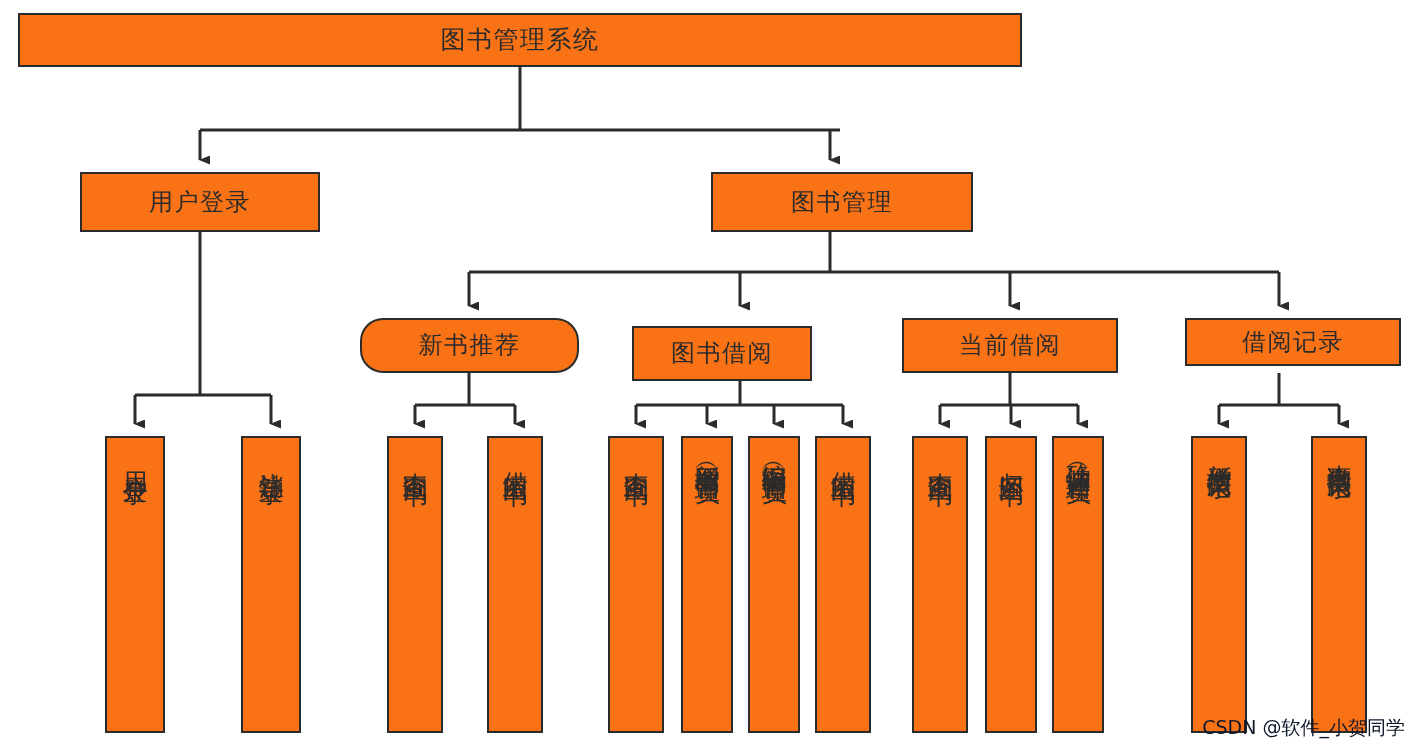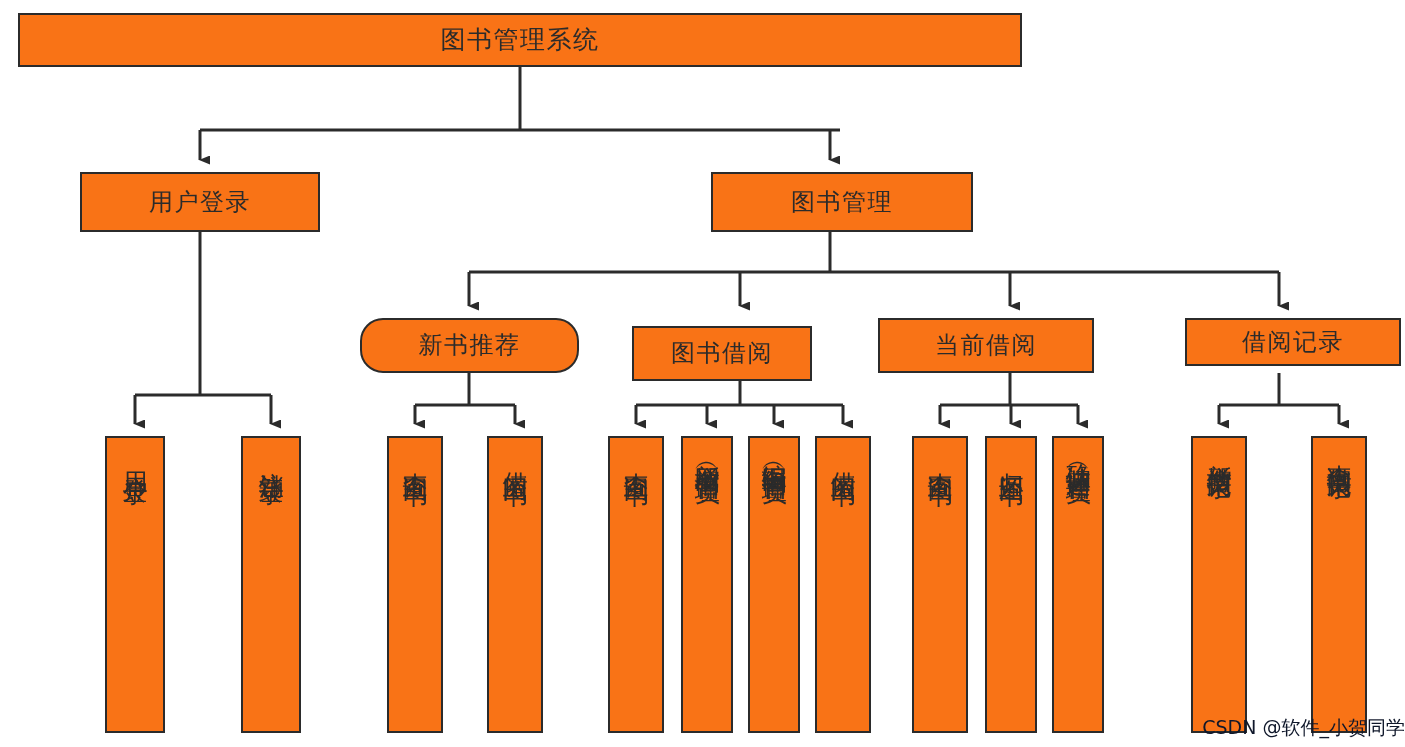--- a/index.html
+++ b/index.html
@@ -148,21 +148,21 @@
   </div>
 
   <div class="node horiz" style="left:360px; top:318px; width:219px; height:55px;border-radius:23px;">
     <span class="node-label">新书推荐</span>
   </div>
 
   <div class="node horiz" style="left:632px; top:318px; width:180px; height:55px;margin-top:8px;">
     <span class="node-label">图书借阅</span>
   </div>
 
-  <div class="node horiz" style="left:878px; top:318px; width:216px; height:55px;">
+  <div class="node horiz" style="left:902px; top:318px; width:216px; height:55px;">
     <span class="node-label">当前借阅</span>
   </div>
 
   <div class="node horiz" style="left:1171px; top:318px; width:216px; height:48px;margin-left:14px;">
     <span class="node-label">借阅记录</span>
   </div>
 
   <div class="node vert" style="left:105px; top:436px; width:60px; height:297px;">
     <span class="node-label">用户登录</span>
   </div>

